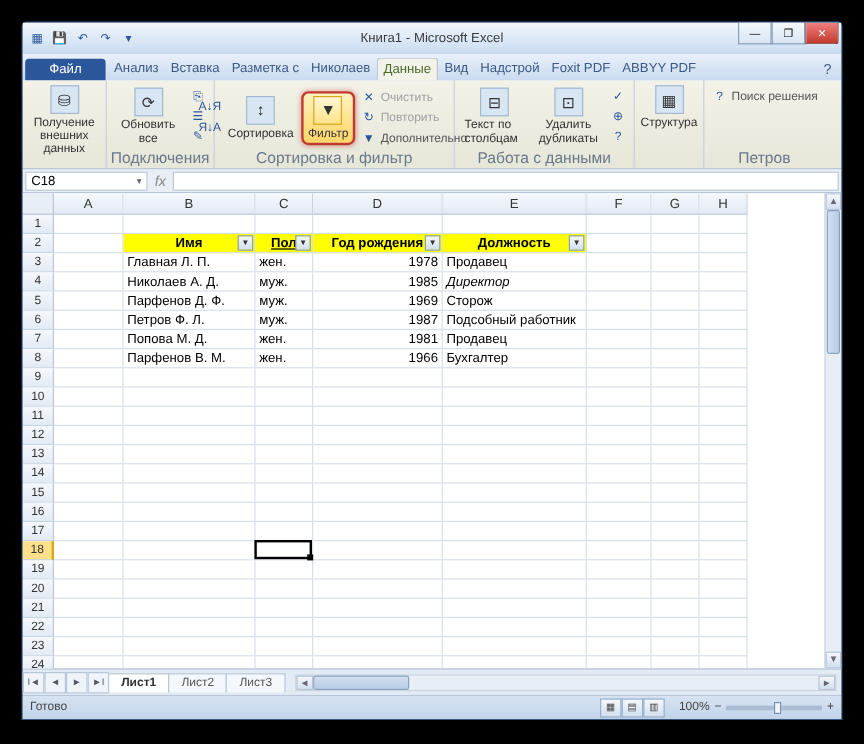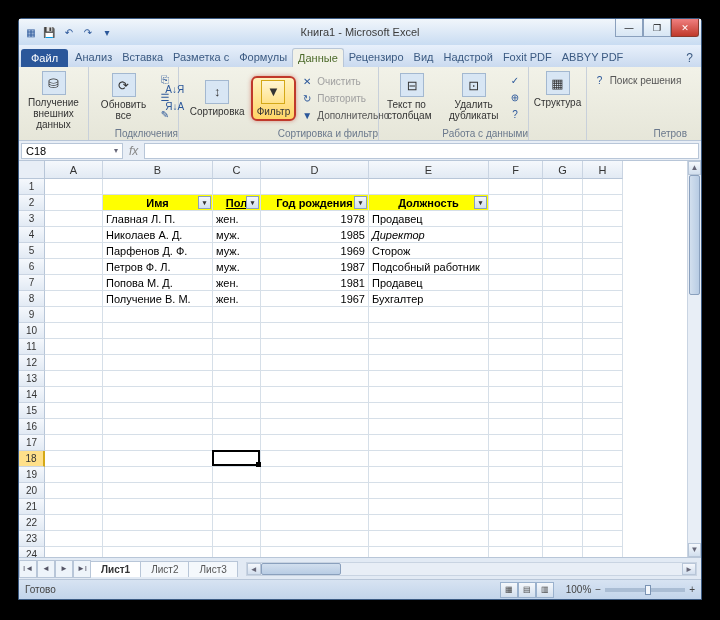--- a/index.html
+++ b/index.html
@@ -6,27 +6,27 @@
   body { background: #000; width: 720px; height: 620px; overflow: hidden; position: relative; }
   .window { position: absolute; left: 18px; top: 18px; width: 684px; height: 582px; background: #dce6f2; border: 1px solid #3b5a82; border-radius: 4px 4px 0 0; display: flex; flex-direction: column; }
   .titlebar { height: 26px; background: linear-gradient(#f1f6fb, #c9dcf2); display: flex; align-items: center; position: relative; font-size: 11px; }
   .qat { display: flex; align-items: center; gap: 3px; padding-left: 4px; }
   .qat-icon { width: 16px; height: 16px; display: flex; align-items: center; justify-content: center; font-size: 10px; color: #2b579a; }
   .title { position: absolute; left: 50%; transform: translateX(-50%); font-size: 11px; color: #3b3b3b; }
   .winbtns { position: absolute; right: 2px; top: 0; display: flex; }
   .winbtn { width: 28px; height: 18px; border: 1px solid #8aa0bd; border-top: none; display: flex; align-items: center; justify-content: center; font-size: 9px; background: linear-gradient(#f3f8fc,#d8e6f4); }
   .winbtn.close { background: linear-gradient(#f08080,#c0392b); color: #fff; border-color: #8a3a2e; border-radius: 0 0 3px 0;}
   .tabs { height: 22px; display: flex; align-items: end; padding-left: 2px; background: linear-gradient(#e8f0fb,#cadaef); font-size: 11px; }
-  .file-tab { background: #2b579a; color: #fff; padding: 3px 10px; border-radius: 3px 3px 0 0; margin-right: 2px; }
+  .file-tab { background: #2b579a; color: #fff; padding: 3px 20px; border-radius: 3px 3px 0 0; margin-right: 2px; }
   .tab { padding: 3px 5px; color: #3b5a82; cursor: pointer; }
   .tab.active { background: #f2f2e8; border: 1px solid #b8c6d8; border-bottom: none; border-radius: 3px 3px 0 0; color: #4c6a2a; }
   .help-btn { margin-left: auto; margin-right: 4px; color: #3b5a82; font-size: 12px; padding: 2px 4px; }
   .ribbon { height: 74px; background: linear-gradient(#f2f2e8,#e6e6d9); border-bottom: 1px solid #b8c6d8; display: flex; position: relative; }
   .rgroup { border-right: 1px solid #c8d0da; display: flex; flex-direction: column; align-items: center; padding: 2px 4px; position: relative; }
-  .rgroup-label { position: absolute; bottom: 1px; left: 0; right: 0; text-align: right; font-size: 10px; color: #6a788c; }
+  .rgroup-label { position: absolute; bottom: 1px; left: 0; right: 0; text-align: center; font-size: 13px; color: #6a788c; }
   .rbtn { display: flex; flex-direction: column; align-items: center; font-size: 10px; color: #333; padding: 2px 4px; }
   .rbtn .ico { width: 24px; height: 24px; background: #d8e6f4; border: 1px solid #a3b8d0; margin-bottom: 2px; display: flex; align-items: center; justify-content: center; font-size: 13px; }
   .rbtn.big { min-width: 50px; }
   .rbtn-small { font-size: 10px; color: #555; display: flex; align-items: center; gap: 3px; padding: 1px 2px; white-space: nowrap; }
   .rbtn-small.disabled { color: #a0a0a0; }
   .rbtn-small .sico { width: 14px; height: 14px; display: inline-flex; align-items: center; justify-content: center; font-size: 10px; color: #2b579a; }
   .filter-btn { border: 2px solid #c0392b; border-radius: 6px; background: linear-gradient(#fff2c0,#ffd566); padding: 2px 4px; box-shadow: 0 0 4px rgba(192,57,43,0.5); }
   .filter-btn .ico { background: linear-gradient(#fff6d5,#ffe28a); border-color: #d4a817; }
   .vstack { display: flex; flex-direction: column; gap: 1px; }
   .hstack { display: flex; gap: 2px; align-items: center; }
@@ -86,23 +86,22 @@
       <div class="winbtn close">✕</div>
     </div>
   </div>
 
   <div class="tabs">
     <div class="file-tab">Файл</div>
     <div id="tabstrip" style="display:flex">
         <div class="tab">Анализ</div>
         <div class="tab">Вставка</div>
         <div class="tab">Разметка с</div>
-        <div class="tab">Формулы</div>
+        <div class="tab">Николаев</div>
         <div class="tab active">Данные</div>
-        <div class="tab">Рецензиро</div>
         <div class="tab">Вид</div>
         <div class="tab">Надстрой</div>
         <div class="tab">Foxit PDF</div>
         <div class="tab">ABBYY PDF</div>
       </div>
     <div class="help-btn">?</div>
   </div>
 
   <div class="ribbon">
     <div class="rgroup" style="width:70px">
@@ -318,23 +317,23 @@
           <div class="cell" style="width: 110px;">Попова М. Д.</div>
           <div class="cell" style="width: 48px;">жен.</div>
           <div class="cell num" style="width: 108px;">1981</div>
           <div class="cell" style="width: 120px;">Продавец</div>
           <div class="cell" style="width: 54px;"></div>
           <div class="cell" style="width: 40px;"></div>
           <div class="cell" style="width: 40px;"></div>
         </div>
         <div class="row">
           <div class="cell" style="width: 58px;"></div>
-          <div class="cell" style="width: 110px;">Получение В. М.</div>
+          <div class="cell" style="width: 110px;">Парфенов В. М.</div>
           <div class="cell" style="width: 48px;">жен.</div>
-          <div class="cell num" style="width: 108px;">1967</div>
+          <div class="cell num" style="width: 108px;">1966</div>
           <div class="cell" style="width: 120px;">Бухгалтер</div>
           <div class="cell" style="width: 54px;"></div>
           <div class="cell" style="width: 40px;"></div>
           <div class="cell" style="width: 40px;"></div>
         </div>
         <div class="row">
           <div class="cell" style="width: 58px;"></div>
           <div class="cell" style="width: 110px;"></div>
           <div class="cell" style="width: 48px;"></div>
           <div class="cell" style="width: 108px;"></div>

